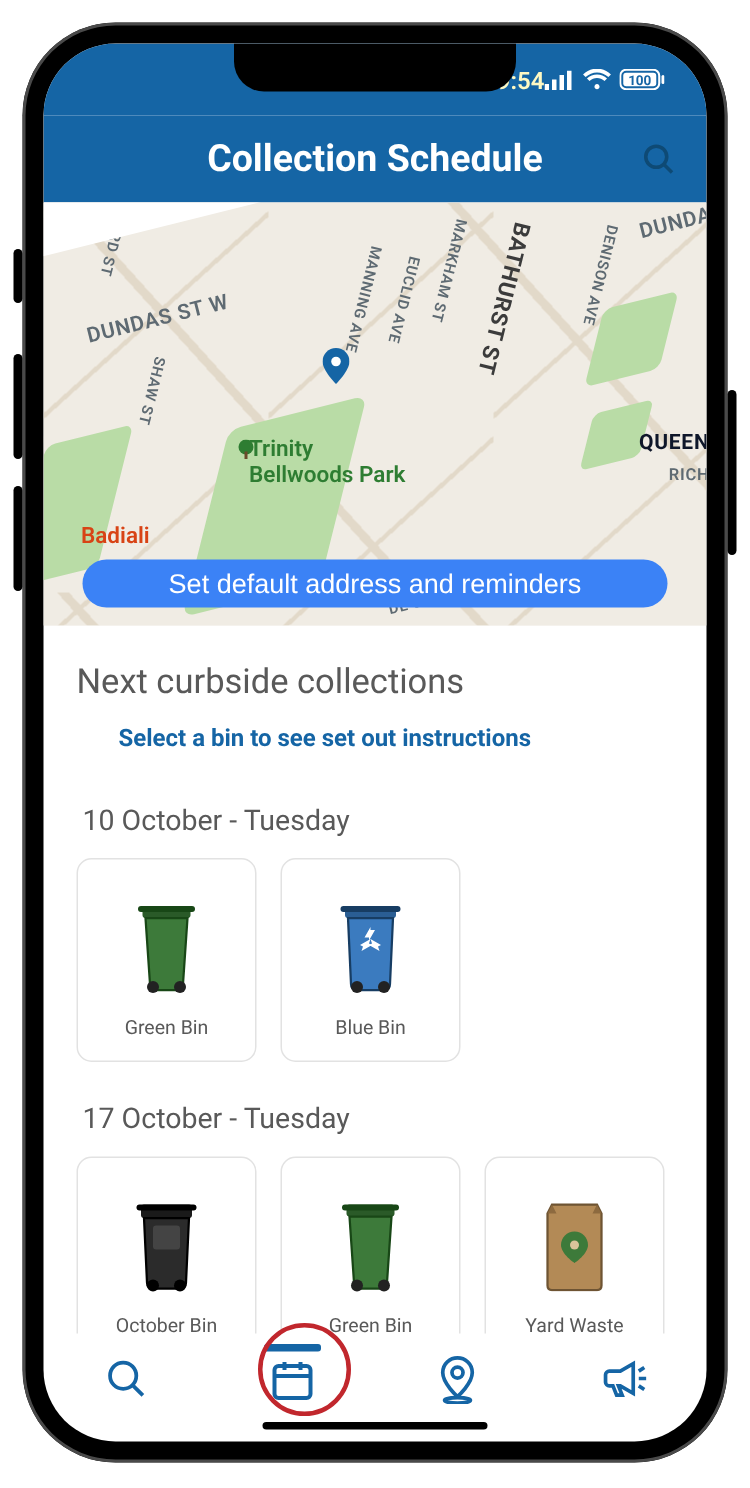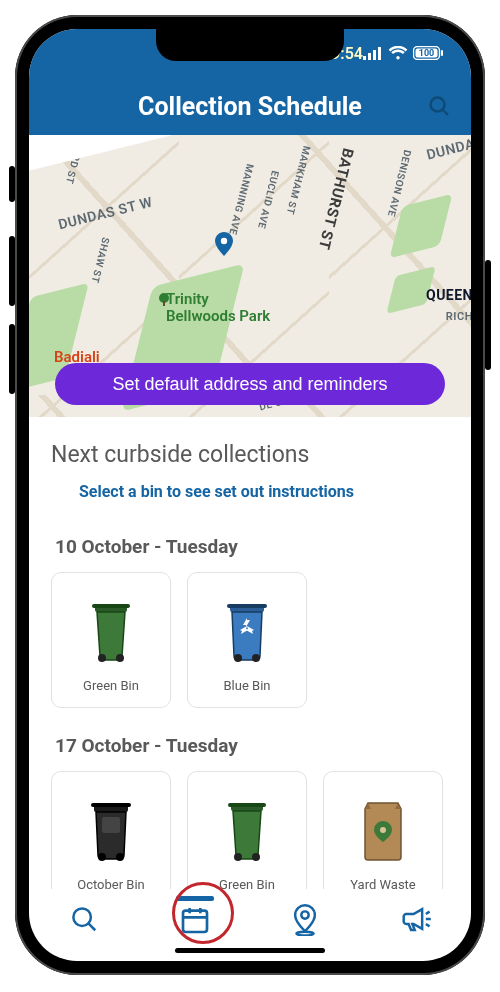--- a/index.html
+++ b/index.html
@@ -47,28 +47,28 @@
     .park.p1{ left:108px; top:140px; width:92px; height:125px; transform:skew(-14deg,-14deg) rotate(0deg); border-radius:8px;}
     .park.p2{ left:-10px; top:155px; width:58px; height:95px; transform:skew(-14deg,-14deg); border-radius:6px;}
     .park.p3{ left:367px; top:65px; width:50px; height:52px; transform:skew(-14deg,-14deg); border-radius:6px;}
     .park.p4{ left:362px; top:136px; width:40px; height:38px; transform:skew(-14deg,-14deg); border-radius:5px;}
     .road-label{ position:absolute; color:#5e6a72; font-size:12px; font-weight:600; letter-spacing:.5px; white-space:nowrap;}
     .road-label.v{ writing-mode:vertical-rl;}
     .park-icon{ position:absolute; left:128px; top:158px; color:#2e7d32;}
     .park-label{ position:absolute; left:137px; top:156px; color:#2e7d32; font-size:15px; font-weight:600; line-height:1.1;}
     .poi{ position:absolute; left:25px; top:213px; color:#d84315; font-size:15px; font-weight:600;}
     .pin{ position:absolute; left:186px; top:97px;}
-    .cta{ position:absolute; left:26px; right:26px; bottom:12px; height:42px;
-      background:#6d28d9; border-radius:21px; color:#fff; font-size:18px; font-weight:500;
+    .cta{ position:absolute; left:26px; right:26px; bottom:12px; height:32px;
+      background:#3b82f6; border-radius:21px; color:#fff; font-size:18px; font-weight:500;
       display:flex; align-items:center; justify-content:center; border:none;}
     
     .content{ flex:1 1 auto; overflow:hidden; padding:24px 22px 0;}
     .content h2{ color:#595959; font-size:23px; font-weight:400; margin-bottom:14px;}
     .content .hint{ color:#1565a5; font-size:16px; font-weight:700; margin-bottom:34px;margin-left:28px;}
-    .date{ color:#595959; font-size:19px; font-weight:700; margin:0 0 14px 4px;}
+    .date{ color:#595959; font-size:19px; font-weight:400; margin:0 0 14px 4px;}
     .bins{ display:flex; gap:16px; margin-bottom:26px;}
     .bin{ width:120px; height:136px; border:1px solid #e2e2e2; border-radius:10px;
       display:flex; flex-direction:column; align-items:center; justify-content:flex-end; padding:10px 4px 14px;}
     .bin .icon{ flex:1; display:flex; align-items:center; justify-content:center;}
     .bin .label{ color:#595959; font-size:13px; text-align:center;}
     
     .nav{ flex:0 0 72px; border-top:1px solid transparent; display:flex; justify-content:space-around;
       align-items:flex-start; padding-top:6px; position:relative;}
     .nav .item{ color:#1565a5; width:52px; display:flex; flex-direction:column; align-items:center;}
     .nav .active-line{ width:38px; height:5px; background:#1565a5; border-radius:2px; margin-bottom:3px;}

